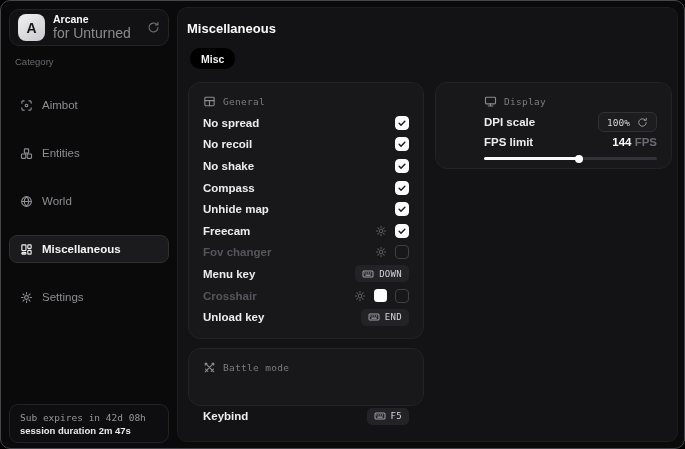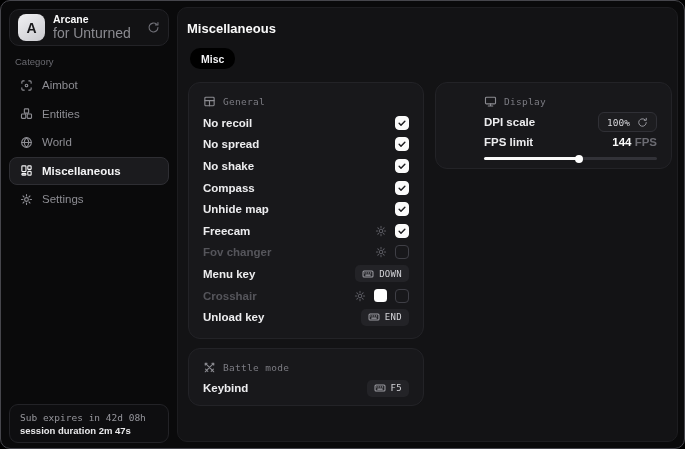--- a/index.html
+++ b/index.html
@@ -25,21 +25,21 @@
   }
   .side-header-text{flex:1;min-width:0;line-height:1.15;}
   .app-title{font-size:10.5px;font-weight:bold;color:#fafafa;}
   .app-subtitle{font-size:14px;color:#8b8b91;}
   .side-header .icn{color:#6f6f76;}
   .category-label{position:absolute;left:14px;top:55px;font-size:9.5px;color:#6a6a70;}
   .nav{position:absolute;left:8px;top:70px;right:8px;}
   .nav-item{
     height:28px;border-radius:8px;display:flex;align-items:center;gap:9px;
     padding:0 10px;color:#8d8d93;font-size:11.5px;font-weight:500;cursor:pointer;
-    border:1px solid transparent;margin-bottom:0.5px;
+    border:1px solid transparent;margin-bottom:0.5px;margin-top:20px;
   }
   .nav-item.selected{
     background:#1b1b1e;border-color:#2e2e33;color:#f4f4f5;font-weight:600;
   }
   .nav-item .icn{display:flex;}
   .sub-card{
     position:absolute;left:8px;right:8px;bottom:5px;height:39px;
     border:1px solid #232327;border-radius:9px;background:#0e0e10;
     padding:5px 10px;display:flex;flex-direction:column;justify-content:center;gap:2px;
   }
@@ -54,21 +54,21 @@
   .tab-chip{
     position:absolute;left:12px;top:40px;height:21px;padding:0 11px;
     background:#000000;border-radius:10px;display:flex;align-items:center;
     font-size:10.5px;font-weight:600;color:#f1f1f3;cursor:pointer;
   }
   .panel{
     position:absolute;background:#18181b;border:1px solid #232327;border-radius:12px;
     display:flex;flex-direction:column;padding:9px 14px 10px 14px;
   }
   .panel-general{left:10px;top:74px;width:236px;height:257px;}
-  .panel-battle{left:10px;top:340px;width:236px;height:58px;}
+  .panel-battle{left:10px;top:340px;width:236px;height:58px;gap:28px;}
   .panel-display{left:257px;top:74px;width:237px;height:87px;padding-left:48px;}
   .panel-header{
     display:flex;align-items:center;gap:7px;height:18px;flex:0 0 auto;
     font-family:"DejaVu Sans Mono",monospace;font-size:9.5px;color:#7b7b82;
     letter-spacing:0.3px;margin-bottom:2px;
   }
   .panel-header .icn{color:#8a8a90;display:flex;}
   .panel-rows{display:flex;flex-direction:column;flex:1;}
   .panel-row{flex:1;display:flex;align-items:center;justify-content:space-between;min-height:20px;}
   .row-label{font-size:11.5px;font-weight:600;color:#ededef;}
@@ -188,33 +188,33 @@
           <span class="icn">
             <svg width="13" height="13" viewBox="0 0 14 14" fill="none" stroke="currentColor" stroke-width="1.2" stroke-linecap="round" stroke-linejoin="round">
               <rect x="2" y="2.4" width="10" height="9.2" rx="1"></rect>
               <path d="M2 6h10M7 6v5.6"></path>
             </svg>
           </span>
           <span>General</span>
         </div>
         <div class="panel-rows">
           <div class="panel-row">
+            <span class="row-label">No spread</span>
+            <span class="row-controls">
+              <span class="checkbox checked">
+                <span class="icn" style="color:#1b1b1e">
+                  <svg width="10" height="10" viewBox="0 0 14 14" fill="none" stroke="currentColor" stroke-width="1.2" stroke-linecap="round" stroke-linejoin="round">
+                    <path d="M3 7.4l2.6 2.6L11 4.4" stroke-width="2"></path>
+                  </svg>
+                </span>
+              </span>
+            </span>
+          </div>
+          <div class="panel-row">
             <span class="row-label">No recoil</span>
-            <span class="row-controls">
-              <span class="checkbox checked">
-                <span class="icn" style="color:#1b1b1e">
-                  <svg width="10" height="10" viewBox="0 0 14 14" fill="none" stroke="currentColor" stroke-width="1.2" stroke-linecap="round" stroke-linejoin="round">
-                    <path d="M3 7.4l2.6 2.6L11 4.4" stroke-width="2"></path>
-                  </svg>
-                </span>
-              </span>
-            </span>
-          </div>
-          <div class="panel-row">
-            <span class="row-label">No spread</span>
             <span class="row-controls">
               <span class="checkbox checked">
                 <span class="icn" style="color:#1b1b1e">
                   <svg width="10" height="10" viewBox="0 0 14 14" fill="none" stroke="currentColor" stroke-width="1.2" stroke-linecap="round" stroke-linejoin="round">
                     <path d="M3 7.4l2.6 2.6L11 4.4" stroke-width="2"></path>
                   </svg>
                 </span>
               </span>
             </span>
           </div>

